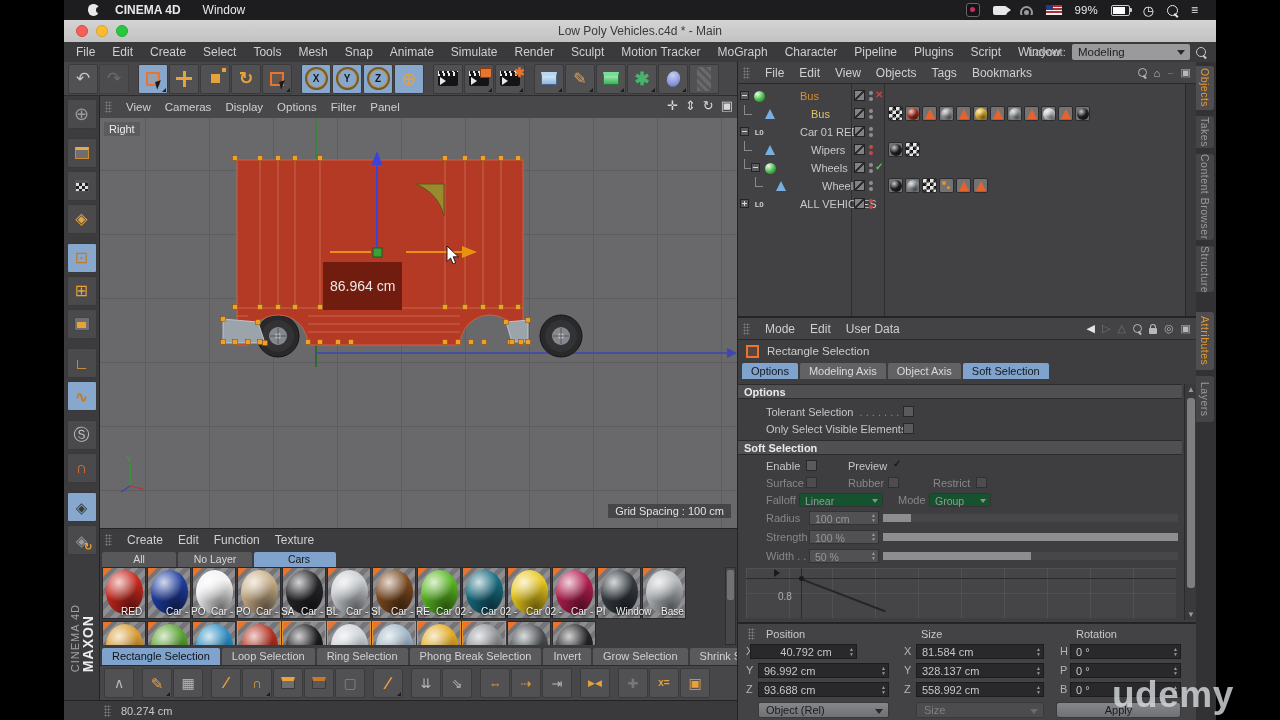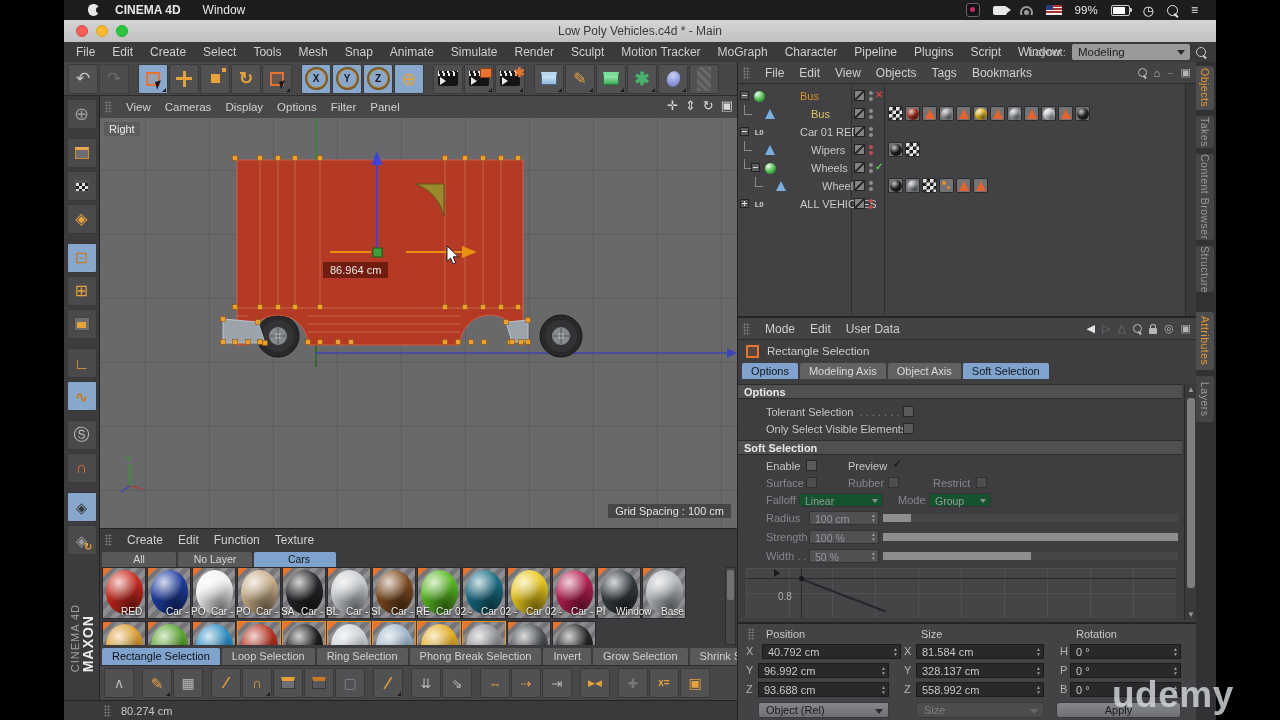--- a/index.html
+++ b/index.html
@@ -94,21 +94,21 @@
   #viewport{left:36px;top:96px;width:637px;height:432px;background:#48484a;}
   #vp-menu{position:absolute;left:0;top:0;width:637px;height:22px;background:#48484a;border-bottom:1px solid #2c2c2e;display:flex;align-items:center;font-size:11.5px;color:#d0d0d2;}
   #vp-menu .mi{margin-left:14px;}
   .grip{width:7px;height:12px;background-image:radial-gradient(circle,#7e7e80 0.9px,transparent 1.1px);background-size:3px 3px;margin:0 0 0 5px;flex:none;}
   #vp-nav{position:absolute;right:4px;top:2px;display:flex;gap:7px;color:#d8d8da;font-size:13px;}
   #vp-nav span{cursor:default;}
   #vp-canvas{position:absolute;left:0;top:22px;width:637px;height:410px;background-color:#69696b;
     background-image:linear-gradient(#5d5d5f 1px,transparent 1px),linear-gradient(90deg,#5d5d5f 1px,transparent 1px);
     background-size:64px 64px;background-position:-19px -12px;overflow:hidden;}
   #view-label{position:absolute;left:4px;top:4px;background:#5c5c5e;color:#ececee;font-size:11px;padding:1px 5px;}
-  #measure-label{position:absolute;left:223px;top:144px;background:#701d10;color:#f0e8e4;font-size:11px;padding:2px 7px;}
+  #measure-label{position:absolute;left:223px;top:144px;background:#701d10;color:#f0e8e4;font-size:14px;padding:16px 7px;}
   #gridspacing{position:absolute;right:6px;bottom:10px;background:rgba(42,42,44,.55);color:#e2e2e4;font-size:11px;padding:1px 7px;}
 
   
   #materials{left:36px;top:528px;width:637px;height:117px;background:#3c3c3e;border-top:1px solid #242426;box-sizing:border-box;}
   #mat-menu{position:absolute;left:0;top:0;width:637px;height:22px;display:flex;align-items:center;font-size:12px;color:#cfcfcf;}
   #mat-menu .mi{margin-left:15px;}
   #mat-tabs{position:absolute;left:2px;top:23px;display:flex;gap:2px;height:15px;}
   .mtab{min-width:58px;text-align:center;font-size:10.5px;height:15px;line-height:15px;background:#58585a;color:#d8d8da;padding:0 8px;border-radius:2px 2px 0 0;}
   .mtab.active{background:#7fa3cc;color:#14181c;padding-left:16px;}
   #mat-rows{position:absolute;left:2px;top:38px;width:620px;height:79px;overflow:hidden;}
@@ -1008,21 +1008,21 @@
       </div>
 
       <div id="coords">
         <span class="grip" style="position:absolute;left:5px;top:4px;"></span>
         <span class="hdr" style="left:28px;">Position</span>
         <span class="hdr" style="left:183px;">Size</span>
         <span class="hdr" style="left:338px;">Rotation</span>
         <div id="coord-fields">
             <div class="cfrow" style="left: 8px; top: 20px; width: 145px;">
               <span class="ax">X</span>
-              <span class="cfield" style="left: 16px; width: 139px;"><span>40.792 cm</span><span class="step">
+              <span class="cfield" style="left: 4px; width: 107px; text-align: center;"><span>40.792 cm</span><span class="step">
                   <span>▲</span>
                   <span>▼</span>
                 </span></span>
             </div>
             <div class="cfrow" style="left: 8px; top: 39px; width: 145px;">
               <span class="ax">Y</span>
               <span class="cfield" style="left: 12px; width: 131px;"><span>96.992 cm</span><span class="step">
                   <span>▲</span>
                   <span>▼</span>
                 </span></span>

